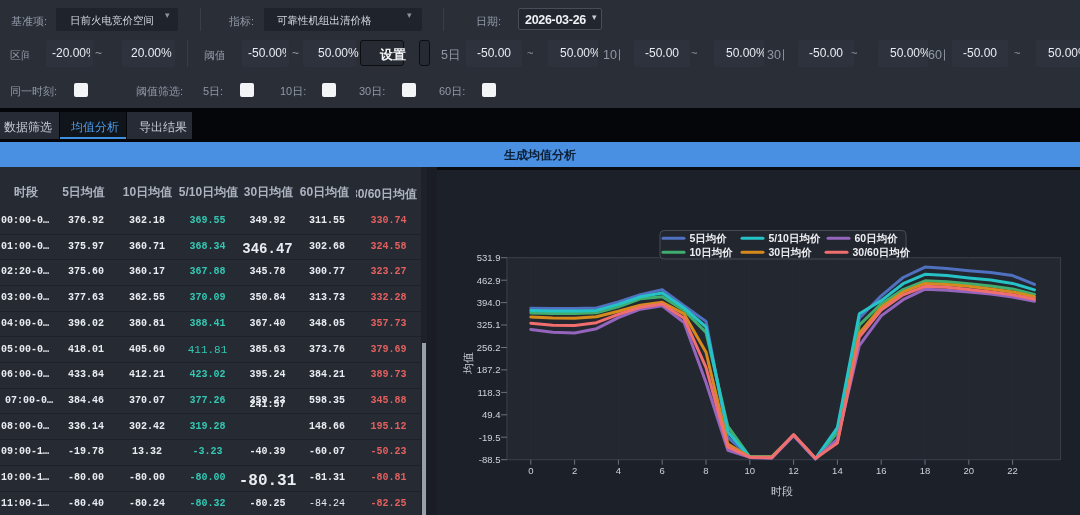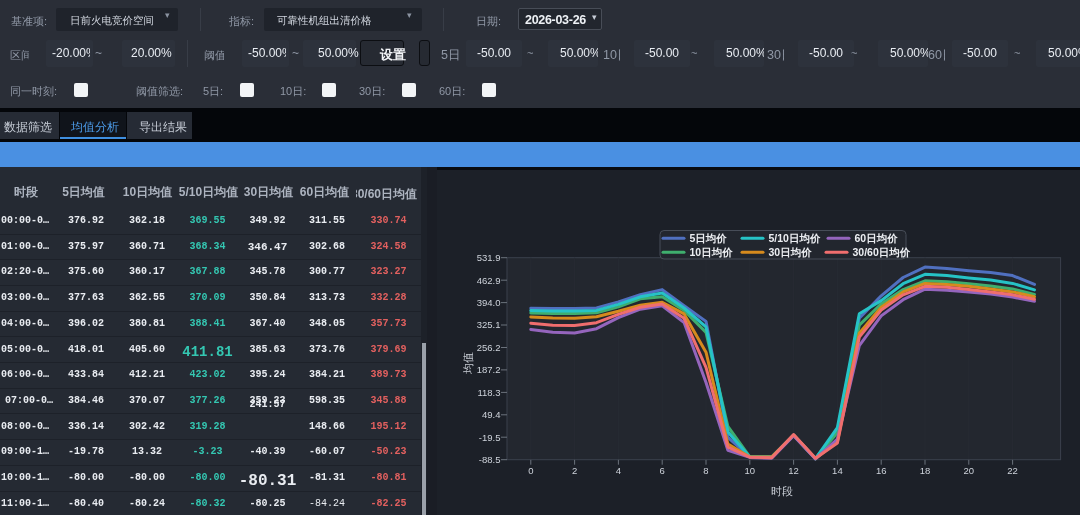--- a/index.html
+++ b/index.html
@@ -77,20 +77,21 @@
     <div style="position:absolute;left:439px;top:84px;font-size:11px;color:#9098a6;white-space:nowrap;">60日:</div>
     <div style="position:absolute;left:482px;top:83px;width:13.5px;height:13.5px;background:#f2f4f6;border-radius:2px"></div>
   <div style="position:absolute;left:0;top:108px;width:1080px;height:34px;background:#04060a"></div>
   <div style="position:absolute;left:0;top:112px;width:59px;height:27px;background:#262b35"></div>
   <div style="position:absolute;left:4px;top:119px;font-size:12px;color:#c6ccd6">数据筛选</div>
   <div style="position:absolute;left:60px;top:112px;width:66px;height:27px;background:#10141b;border-bottom:2px solid #3f8fe0"></div>
   <div style="position:absolute;left:71px;top:119px;font-size:12px;color:#4c9be8">均值分析</div>
   <div style="position:absolute;left:127px;top:112px;width:65px;height:27px;background:#262b35"></div>
   <div style="position:absolute;left:139px;top:119px;font-size:12px;color:#c6ccd6">导出结果</div>
   <div style="position:absolute;left:0;top:142px;width:1080px;height:25px;background:#4a90e2"></div>
+  <div style="position:absolute;left:0;top:147px;width:1080px;text-align:center;font-size:12px;font-weight:700;color:#0b1e33">生成均值分析</div>
   <div style="position:absolute;left:0;top:167px;width:437px;height:348px;background:#252a33;overflow:hidden">
   </div>
   <div style="position:absolute;left:14px;top:184px;font-size:12px;font-weight:700;color:#adb4c0">时段</div>
     <div style="position:absolute;left:83.5px;top:184px;transform:translateX(-50%);font-size:12px;font-weight:700;color:#adb4c0;white-space:nowrap">5日均值</div>
     <div style="position:absolute;left:147.5px;top:184px;transform:translateX(-50%);font-size:12px;font-weight:700;color:#adb4c0;white-space:nowrap">10日均值</div>
     <div style="position:absolute;left:208.5px;top:184px;transform:translateX(-50%);font-size:12px;font-weight:700;color:#adb4c0;white-space:nowrap">5/10日均值</div>
     <div style="position:absolute;left:268.5px;top:184px;transform:translateX(-50%);font-size:12px;font-weight:700;color:#adb4c0;white-space:nowrap">30日均值</div>
     <div style="position:absolute;left:324.5px;top:184px;transform:translateX(-50%);font-size:12px;font-weight:700;color:#adb4c0;white-space:nowrap">60日均值</div>
     <div style="position:absolute;left:356px;top:184px;width:65px;height:16px;overflow:hidden"><span style="display:inline-block;margin-left:-5px;font-size:12px;font-weight:700;color:#adb4c0;white-space:nowrap">30/60日均值</span></div>
     <div style="position:absolute;left:1px;top:215.0px;font-family:'Liberation Mono',monospace;font-size:10px;font-weight:700;color:#e9ecf1;white-space:nowrap">00:00-0…</div>
@@ -98,21 +99,21 @@
     <div style="position:absolute;left:147px;top:215.0px;transform:translateX(-50%);font-family:'Liberation Mono',monospace;font-size:10px;font-weight:700;color:#e9ecf1;white-space:nowrap">362.18</div>
     <div style="position:absolute;left:207.5px;top:215.0px;transform:translateX(-50%);font-family:'Liberation Mono',monospace;font-size:10px;font-weight:700;color:#34c7b2;white-space:nowrap">369.55</div>
     <div style="position:absolute;left:267.5px;top:215.0px;transform:translateX(-50%);font-family:'Liberation Mono',monospace;font-size:10px;font-weight:700;color:#e9ecf1;white-space:nowrap">349.92</div>
     <div style="position:absolute;left:327px;top:215.0px;transform:translateX(-50%);font-family:'Liberation Mono',monospace;font-size:10px;font-weight:700;color:#e9ecf1;white-space:nowrap">311.55</div>
     <div style="position:absolute;left:388.5px;top:215.0px;transform:translateX(-50%);font-family:'Liberation Mono',monospace;font-size:10px;font-weight:700;color:#e2605f;white-space:nowrap">330.74</div>
     <div style="position:absolute;left:0;top:233.5px;width:421px;height:1px;background:#1d2129"></div>
     <div style="position:absolute;left:1px;top:240.7px;font-family:'Liberation Mono',monospace;font-size:10px;font-weight:700;color:#e9ecf1;white-space:nowrap">01:00-0…</div>
     <div style="position:absolute;left:86px;top:240.7px;transform:translateX(-50%);font-family:'Liberation Mono',monospace;font-size:10px;font-weight:700;color:#e9ecf1;white-space:nowrap">375.97</div>
     <div style="position:absolute;left:147px;top:240.7px;transform:translateX(-50%);font-family:'Liberation Mono',monospace;font-size:10px;font-weight:700;color:#e9ecf1;white-space:nowrap">360.71</div>
     <div style="position:absolute;left:207.5px;top:240.7px;transform:translateX(-50%);font-family:'Liberation Mono',monospace;font-size:10px;font-weight:700;color:#34c7b2;white-space:nowrap">368.34</div>
-    <div style="position:absolute;left:267.5px;top:240.7px;transform:translateX(-50%);font-family:'Liberation Mono',monospace;font-size:11px;font-weight:700;color:#e9ecf1;white-space:nowrap">346.47</div>
+    <div style="position:absolute;left:267.5px;top:240.7px;transform:translateX(-50%);font-family:'Liberation Mono',monospace;font-size:14px;font-weight:700;color:#e9ecf1;white-space:nowrap">346.47</div>
     <div style="position:absolute;left:327px;top:240.7px;transform:translateX(-50%);font-family:'Liberation Mono',monospace;font-size:10px;font-weight:700;color:#e9ecf1;white-space:nowrap">302.68</div>
     <div style="position:absolute;left:388.5px;top:240.7px;transform:translateX(-50%);font-family:'Liberation Mono',monospace;font-size:10px;font-weight:700;color:#e2605f;white-space:nowrap">324.58</div>
     <div style="position:absolute;left:0;top:259.2px;width:421px;height:1px;background:#1d2129"></div>
     <div style="position:absolute;left:1px;top:266.4px;font-family:'Liberation Mono',monospace;font-size:10px;font-weight:700;color:#e9ecf1;white-space:nowrap">02:20-0…</div>
     <div style="position:absolute;left:86px;top:266.4px;transform:translateX(-50%);font-family:'Liberation Mono',monospace;font-size:10px;font-weight:700;color:#e9ecf1;white-space:nowrap">375.60</div>
     <div style="position:absolute;left:147px;top:266.4px;transform:translateX(-50%);font-family:'Liberation Mono',monospace;font-size:10px;font-weight:700;color:#e9ecf1;white-space:nowrap">360.17</div>
     <div style="position:absolute;left:207.5px;top:266.4px;transform:translateX(-50%);font-family:'Liberation Mono',monospace;font-size:10px;font-weight:700;color:#34c7b2;white-space:nowrap">367.88</div>
     <div style="position:absolute;left:267.5px;top:266.4px;transform:translateX(-50%);font-family:'Liberation Mono',monospace;font-size:10px;font-weight:700;color:#e9ecf1;white-space:nowrap">345.78</div>
     <div style="position:absolute;left:327px;top:266.4px;transform:translateX(-50%);font-family:'Liberation Mono',monospace;font-size:10px;font-weight:700;color:#e9ecf1;white-space:nowrap">300.77</div>
     <div style="position:absolute;left:388.5px;top:266.4px;transform:translateX(-50%);font-family:'Liberation Mono',monospace;font-size:10px;font-weight:700;color:#e2605f;white-space:nowrap">323.27</div>
@@ -129,21 +130,21 @@
     <div style="position:absolute;left:86px;top:317.8px;transform:translateX(-50%);font-family:'Liberation Mono',monospace;font-size:10px;font-weight:700;color:#e9ecf1;white-space:nowrap">396.02</div>
     <div style="position:absolute;left:147px;top:317.8px;transform:translateX(-50%);font-family:'Liberation Mono',monospace;font-size:10px;font-weight:700;color:#e9ecf1;white-space:nowrap">380.81</div>
     <div style="position:absolute;left:207.5px;top:317.8px;transform:translateX(-50%);font-family:'Liberation Mono',monospace;font-size:10px;font-weight:700;color:#34c7b2;white-space:nowrap">388.41</div>
     <div style="position:absolute;left:267.5px;top:317.8px;transform:translateX(-50%);font-family:'Liberation Mono',monospace;font-size:10px;font-weight:700;color:#e9ecf1;white-space:nowrap">367.40</div>
     <div style="position:absolute;left:327px;top:317.8px;transform:translateX(-50%);font-family:'Liberation Mono',monospace;font-size:10px;font-weight:700;color:#e9ecf1;white-space:nowrap">348.05</div>
     <div style="position:absolute;left:388.5px;top:317.8px;transform:translateX(-50%);font-family:'Liberation Mono',monospace;font-size:10px;font-weight:700;color:#e2605f;white-space:nowrap">357.73</div>
     <div style="position:absolute;left:0;top:336.3px;width:421px;height:1px;background:#1d2129"></div>
     <div style="position:absolute;left:1px;top:343.5px;font-family:'Liberation Mono',monospace;font-size:10px;font-weight:700;color:#e9ecf1;white-space:nowrap">05:00-0…</div>
     <div style="position:absolute;left:86px;top:343.5px;transform:translateX(-50%);font-family:'Liberation Mono',monospace;font-size:10px;font-weight:700;color:#e9ecf1;white-space:nowrap">418.01</div>
     <div style="position:absolute;left:147px;top:343.5px;transform:translateX(-50%);font-family:'Liberation Mono',monospace;font-size:10px;font-weight:700;color:#e9ecf1;white-space:nowrap">405.60</div>
-    <div style="position:absolute;left:207.5px;top:343.5px;transform:translateX(-50%);font-family:'Liberation Mono',monospace;font-size:14px;font-weight:700;color:#34c7b2;white-space:nowrap">411.81</div>
+    <div style="position:absolute;left:207.5px;top:343.5px;transform:translateX(-50%);font-family:'Liberation Mono',monospace;font-size:11px;font-weight:400;color:#34c7b2;white-space:nowrap">411.81</div>
     <div style="position:absolute;left:267.5px;top:343.5px;transform:translateX(-50%);font-family:'Liberation Mono',monospace;font-size:10px;font-weight:700;color:#e9ecf1;white-space:nowrap">385.63</div>
     <div style="position:absolute;left:327px;top:343.5px;transform:translateX(-50%);font-family:'Liberation Mono',monospace;font-size:10px;font-weight:700;color:#e9ecf1;white-space:nowrap">373.76</div>
     <div style="position:absolute;left:388.5px;top:343.5px;transform:translateX(-50%);font-family:'Liberation Mono',monospace;font-size:10px;font-weight:700;color:#e2605f;white-space:nowrap">379.69</div>
     <div style="position:absolute;left:0;top:362.0px;width:421px;height:1px;background:#1d2129"></div>
     <div style="position:absolute;left:1px;top:369.2px;font-family:'Liberation Mono',monospace;font-size:10px;font-weight:700;color:#e9ecf1;white-space:nowrap">06:00-0…</div>
     <div style="position:absolute;left:86px;top:369.2px;transform:translateX(-50%);font-family:'Liberation Mono',monospace;font-size:10px;font-weight:700;color:#e9ecf1;white-space:nowrap">433.84</div>
     <div style="position:absolute;left:147px;top:369.2px;transform:translateX(-50%);font-family:'Liberation Mono',monospace;font-size:10px;font-weight:700;color:#e9ecf1;white-space:nowrap">412.21</div>
     <div style="position:absolute;left:207.5px;top:369.2px;transform:translateX(-50%);font-family:'Liberation Mono',monospace;font-size:10px;font-weight:700;color:#34c7b2;white-space:nowrap">423.02</div>
     <div style="position:absolute;left:267.5px;top:369.2px;transform:translateX(-50%);font-family:'Liberation Mono',monospace;font-size:10px;font-weight:700;color:#e9ecf1;white-space:nowrap">395.24</div>
     <div style="position:absolute;left:327px;top:369.2px;transform:translateX(-50%);font-family:'Liberation Mono',monospace;font-size:10px;font-weight:700;color:#e9ecf1;white-space:nowrap">384.21</div>

